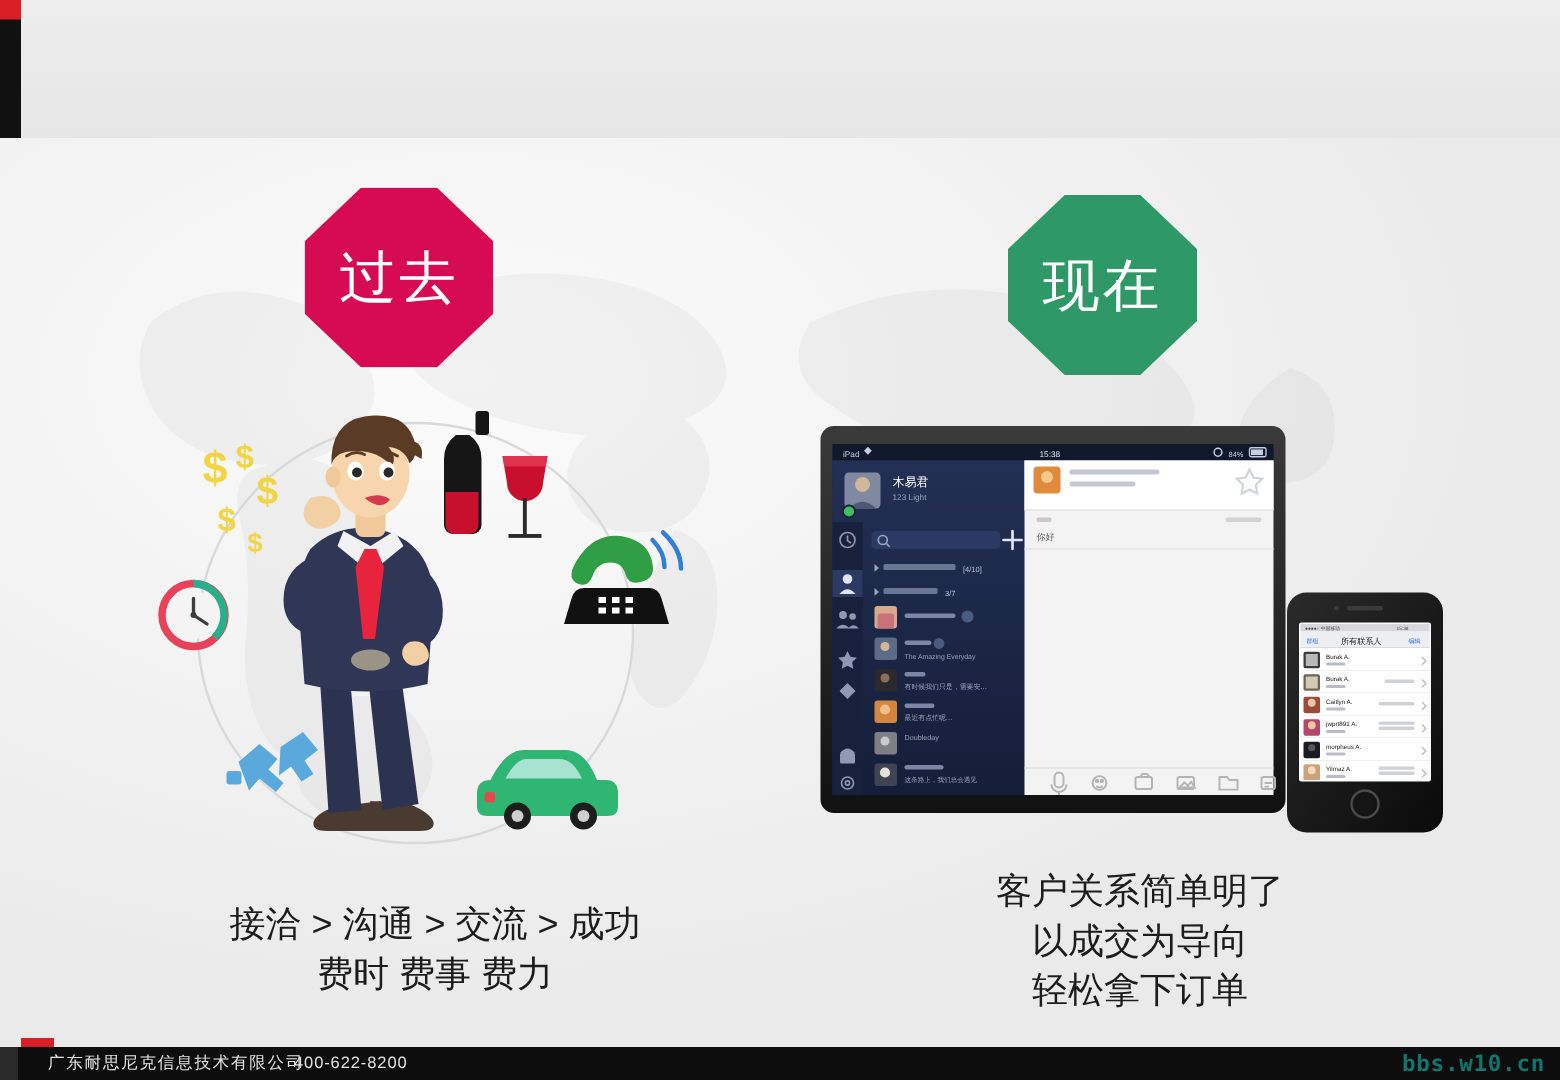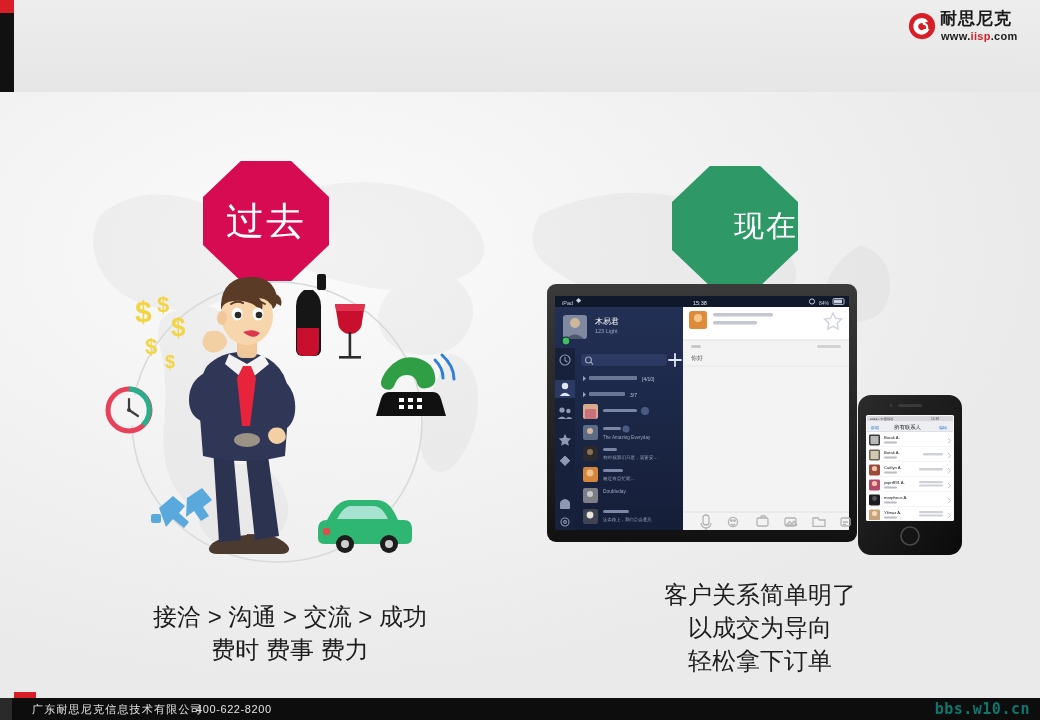--- a/index.html
+++ b/index.html
@@ -62,31 +62,30 @@
   }
   .logo-url .w { color:#1a1a1a; }
   .logo-url .r { color:#d81e26; }
 
   
   .octagon {
     position:absolute;
     clip-path:polygon(30% 0,70% 0,100% 30%,100% 70%,70% 100%,30% 100%,0 70%,0 30%);
     display:flex; align-items:center; justify-content:center;
     color:#fff;
-    margin-top:36px;
   }
   #oct-past {
     left:203px; top:125px; width:126px; height:120px;
     background:#d60b52;
     font-size:38px; letter-spacing:2px;
   }
   #oct-now {
     left:672px; top:130px; width:126px; height:120px;
     background:#2e9966;
-    font-size:30px; letter-spacing:2px;justify-content:flex-end;
+    font-size:38px; letter-spacing:2px;
   }
 
   
   .left-illus { position:absolute; left:95px; top:270px; width:370px; height:300px; }
   .left-illus svg { width:100%; height:100%; display:block; overflow:visible; }
 
   
   .devices { position:absolute; left:545px; top:282px; width:425px; height:275px; }
   .devices svg { width:100%; height:100%; display:block; }
 
@@ -147,33 +146,20 @@
         <path d="M250 370 q40 -6 54 26 q12 28 -10 48 q-24 22 -54 6 q-28 -14 -22 -46 q6 -30 32 -34z"></path>
         <path d="M880 150 q30 10 30 40 q0 30 -26 36 q-26 6 -36 -20 q-10 -28 32 -56z"></path>
       </g>
     </svg>
   </div>
 
   <div class="header">
     <div class="hdr-blackbar"></div>
     <div class="hdr-redsq"></div>
 
-    <div class="logo">
-      <div class="logo-mark">
-        <svg viewBox="0 0 32 32" xmlns="http://www.w3.org/2000/svg">
-          <circle cx="16" cy="16" r="15" fill="#d81e26"></circle>
-          <path d="M23 10.5 A9.5 9.5 0 1 0 24.5 19.5 L18.5 19.5 A4 4 0 1 1 17.5 13 Z" fill="#ffffff"></path>
-          <path d="M17 13.5 q5 0 5 4.5 q0 3.5 -4 3.5" fill="none" stroke="#ffffff" stroke-width="2.4"></path>
-        </svg>
-      </div>
-      <div class="logo-txt">耐思尼克</div>
-      <div class="logo-url">
-        <span class="w">www.</span><span class="r">iisp</span><span class="w">.com</span>
-      </div>
-    </div>
   </div>
 
   <div class="octagon" id="oct-past">
     <span>过去</span>
   </div>
   <div class="octagon" id="oct-now">
     <span>现在</span>
   </div>
 
   <div class="left-illus">

